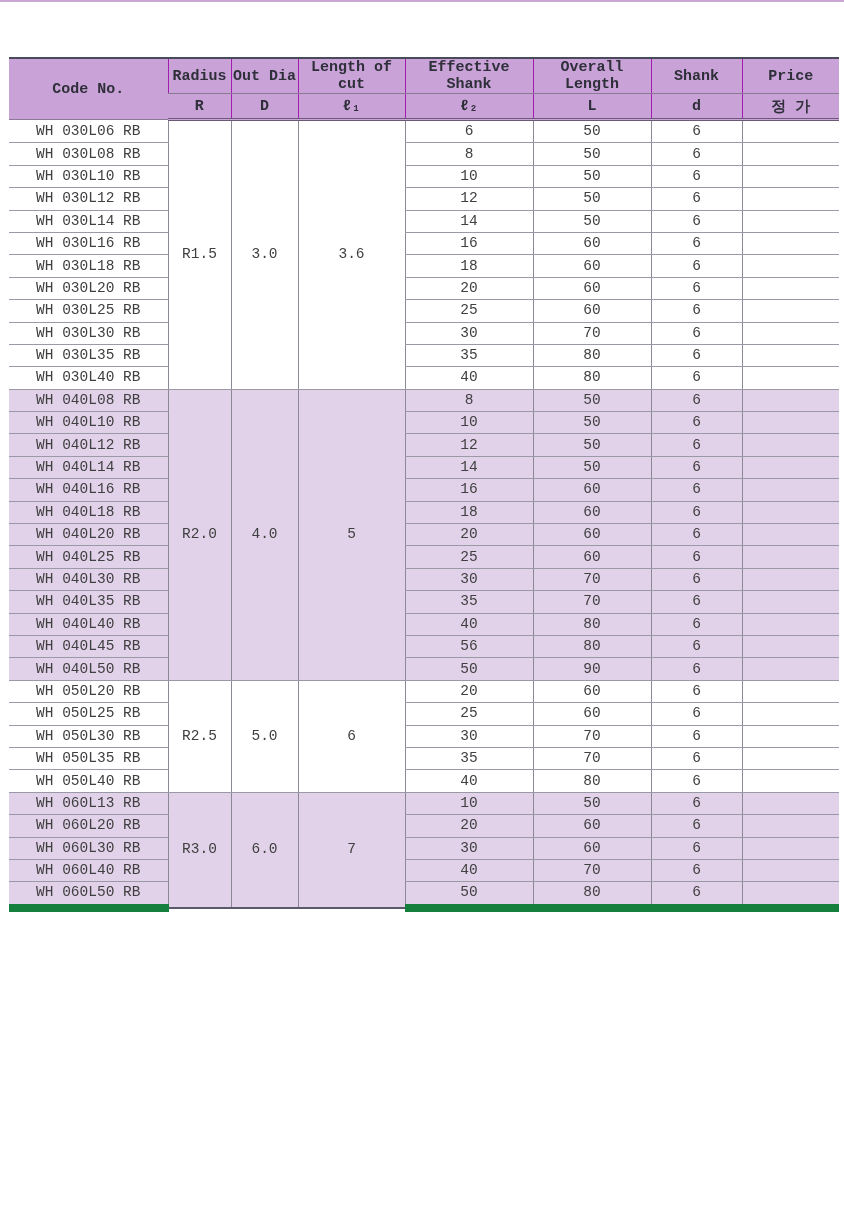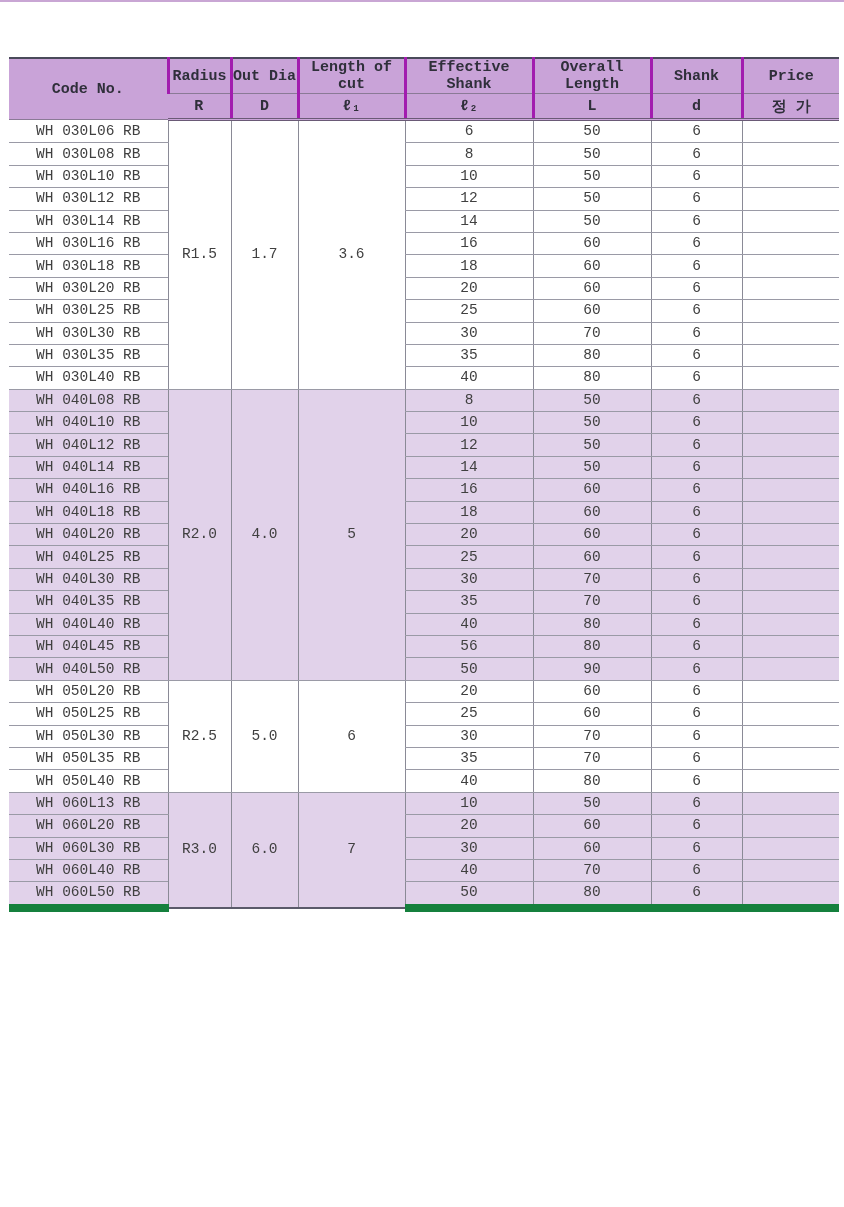--- a/index.html
+++ b/index.html
@@ -11,21 +11,21 @@
     table.spec col.c0 { width: 159px; }
     table.spec col.c1 { width: 63px; }
     table.spec col.c2 { width: 67px; }
     table.spec col.c3 { width: 107px; }
     table.spec col.c4 { width: 128px; }
     table.spec col.c5 { width: 118px; }
     table.spec col.c6 { width: 91px; }
     table.spec col.c7 { width: 97px; }
     thead tr.h1 th { border-top: 2px solid #4a4a5a; }
     thead th { background: #c9a3d8; color: #2f2f3a; font-weight: bold; font-size: 15px;
-               height: 28px; padding: 0; text-align: center; border-left: 3px solid #a21caf;
+               height: 28px; padding: 0; text-align: center; border-left: 1px solid #a21caf;
                border-bottom: 1px solid #8a7a96; }
     thead tr.h2 th { height: 24px; border-bottom: 3px double #6a5a76; }
     thead th:first-child { border-left: none; }
     tbody td { height: 21.4px; padding: 0; text-align: center; font-size: 14.5px;
                border-left: 1px solid #8a8a96; border-bottom: 1px solid #9a9aa6;
                color: #404040; line-height: 21px; }
     tbody td:first-child { border-left: none; }
     tbody tr.shade td { background: #e1d2ea; }
     tbody tr.last td { border-bottom: 8px solid #15803d; }
   </style>
@@ -63,21 +63,21 @@
       <th>ℓ₂</th>
       <th>L</th>
       <th>d</th>
       <th>정 가</th>
     </tr>
   </thead>
   <tbody id="tbody">
       <tr>
         <td>WH 030L06 RB</td>
         <td rowspan="12">R1.5</td>
-        <td rowspan="12">1.7</td>
+        <td rowspan="12">3.0</td>
         <td rowspan="12">3.6</td>
         <td>6</td>
         <td>50</td>
         <td>6</td>
         <td></td>
       </tr>
       <tr>
         <td>WH 030L08 RB</td>
         <td>8</td>
         <td>50</td>

